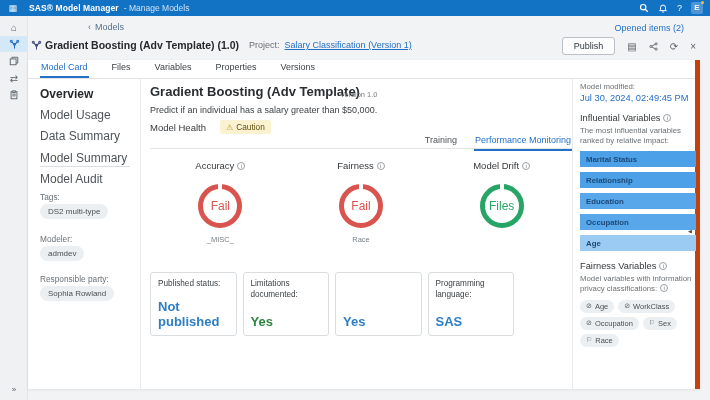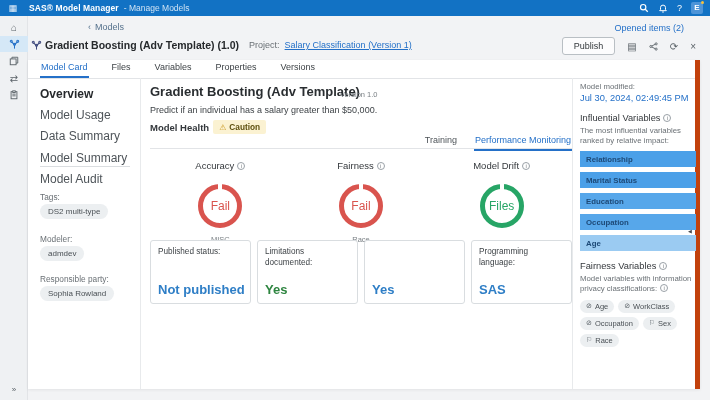--- a/index.html
+++ b/index.html
@@ -47,42 +47,42 @@
   .sn-item.active { color:#26292C; font-weight:bold; }
   .sn-divider { position:absolute; top:106px; left:12px; width:90px; height:1px; background:#DADDE0; }
   .meta-label { position:absolute; left:12px; font-size:8.3px; color:#6A7075; }
   .pill { position:absolute; left:12px; background:#ECEFF1; border-radius:9px; padding:3px 8px; font-size:8px; color:#4A5055; white-space:nowrap; }
   .vdiv { position:absolute; top:18px; bottom:0; width:1px; background:#E8EAEC; }
 
   
   .m-title { position:absolute; top:24px; left:122px; font-size:13px; font-weight:bold; color:#2A2E31; }
   .m-version { position:absolute; top:30px; left:312px; font-size:7.5px; color:#7A8085; }
   .m-desc { position:absolute; top:45px; left:122px; font-size:9px; color:#3E4347; }
-  .health-row { position:absolute; top:60px; left:122px; display:flex; align-items:center; gap:4px;font-weight:bold; }
+  .health-row { position:absolute; top:60px; left:122px; display:flex; align-items:center; gap:14px; }
   .health-label { font-size:9.5px; color:#34383C; }
   .caution { background:#FBF2D2; border-radius:2px; padding:2px 6px; font-size:8.3px; color:#5E500F; display:flex; align-items:center; gap:3px; }
   .caution .warn { color:#C8951B; font-size:8px; }
   .monitor-tabs { position:absolute; top:72px; left:122px; width:422px; display:flex; justify-content:flex-end; gap:16px; }
   .mtab { font-size:9px; color:#4E5459; background:none; border:none; cursor:pointer; padding:3px 1px 4px; border-bottom:2px solid transparent; }
   .mtab.active { color:#2470C8; border-bottom-color:#2470C8; }
   .hline { position:absolute; top:88px; left:122px; width:422px; height:1px; background:#E2E4E7; }
 
   
   .gauges { position:absolute; top:95px; left:122px; width:422px; display:flex; }
   .gcol { flex:1; text-align:center; }
   .gtitle { font-size:9.5px; color:#34383C;text-align:center; }
   .gauge { width:44px; height:44px; border-radius:50%; border:5px solid; margin:11px auto 7px; position:relative; display:flex; align-items:center; justify-content:center; }
   .gauge.fail { border-color:#D9544E; color:#D9544E; }
   .gauge.pass { border-color:#27A566; color:#27A566; }
   .gauge .notch { position:absolute; top:-6px; left:50%; transform:translateX(-50%); width:4px; height:7px; background:#fff; }
   .gauge .res { font-size:12px; }
   .gvar { font-size:7.5px; color:#7A8085; }
 
   
-  .cards { position:absolute; top:180px; left:122px; width:422px; display:flex; gap:6px; }
+  .cards { position:absolute; top:212px; left:122px; width:364px; display:flex; gap:6px; }
   .scard { flex:1; height:64px; border:1px solid #D9DDE0; border-radius:3px; padding:6px 7px; position:relative; background:#fff; }
   .scard .lbl { font-size:8.2px; color:#3E4347; line-height:1.3; }
   .scard .val { position:absolute; left:7px; bottom:6px; font-size:13px; font-weight:bold; }
   .val.blue { color:#2E7EC6; } .val.green { color:#2E8540; }
 
   .info-i { display:inline-block; width:8px; height:8px; border:1px solid #9AA1A7; border-radius:50%; font-size:6px; line-height:7px; color:#7A8085; text-align:center; margin-left:3px; cursor:pointer; background:none; vertical-align:1px; }
 
   
   .rp { position:absolute; top:0; left:552px; width:116px; padding-top:22px; }
   .mod-label { font-size:7.8px; color:#6A7075; }
@@ -293,22 +293,22 @@
 
     <div class="vdiv" style="left:544px"></div>
 
     <aside class="rp">
       <div class="mod-label">Model modified:</div>
       <div class="mod-val">Jul 30, 2024, 02:49:45 PM</div>
 
       <div class="sec-title"><span>Influential Variables</span><button class="info-i">i</button></div>
       <div class="sec-desc">The most influential variables ranked by relative impact:</div>
       <div class="bars">
+        <div class="bar b2">Marital Status</div>
         <div class="bar b1">Relationship</div>
-        <div class="bar b2">Marital Status</div>
         <div class="bar b3">Education</div>
         <div class="bar b4">Occupation</div>
         <div class="bar b5">Age</div>
       </div>
 
       <div class="sec-title"><span>Fairness Variables</span><button class="info-i">i</button></div>
       <div class="sec-desc"><span>Model variables with information privacy classifications:</span><button class="info-i">i</button></div>
       <div class="chips">
         <span class="chip">
             <span class="cicon">⊘</span>

